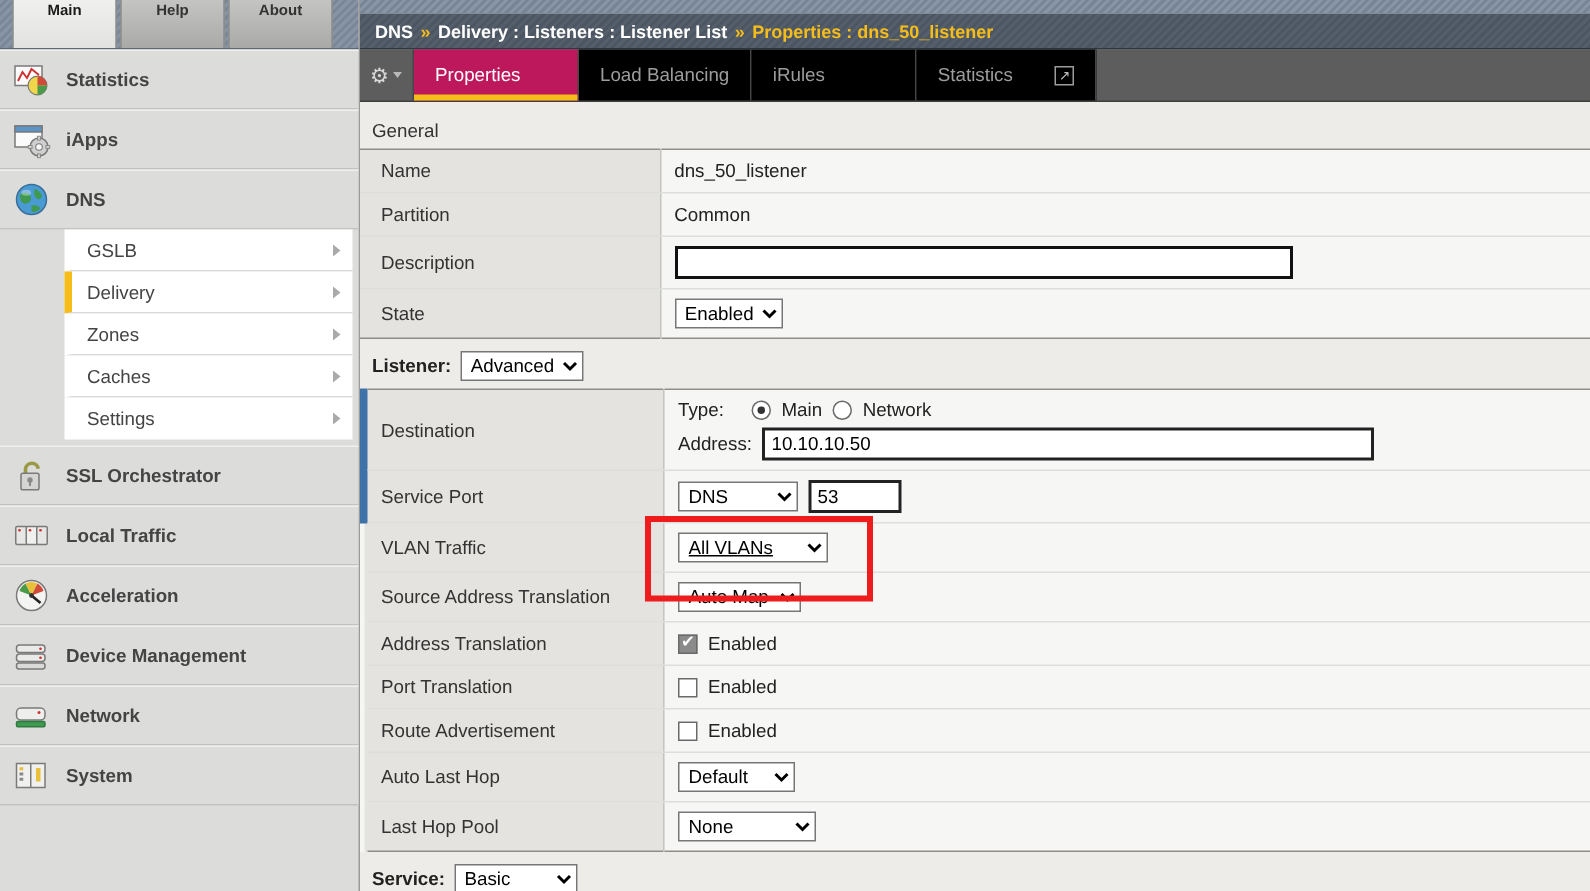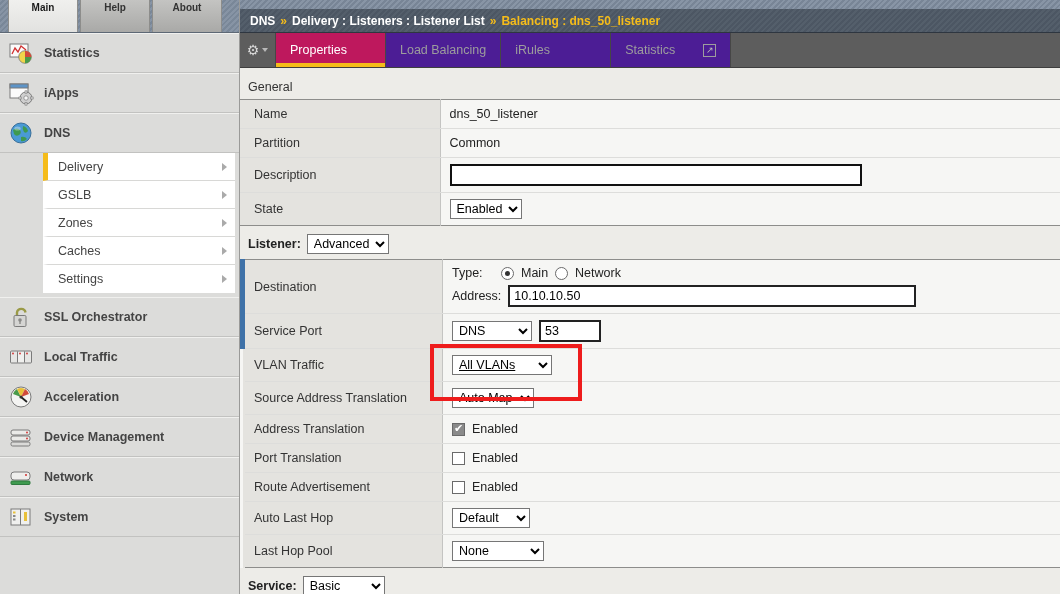--- a/index.html
+++ b/index.html
@@ -143,21 +143,21 @@
     border-top: 4px solid #b8b8b8;
     border-left: 3.5px solid transparent;
     border-right: 3.5px solid transparent;
   }
   .ctab {
     padding: 0 14px;
     display: flex; align-items: center;
     font-size: 12.5px;
     color: #9d9d9d;
     border-right: 1px solid #464646;
-    background: #4c1d95;
+    background: #000000;
     position: relative;
     cursor: pointer;
     min-width: 110px;
   }
   .ctab.active { color: #ffffff; background: #be185d; }
   .ctab.active::after {
     content: ""; position: absolute; left: 0; right: 0; bottom: 0;
     height: 4px; background: #f5bc1a;
   }
   .ctab .extlink {
@@ -318,26 +318,26 @@
           <path d="M5 10 Q9 7 12 10 Q14 13 11 15 Q8 17 6 14 Z" fill="#3f9a4f"></path>
           <path d="M15 6 Q19 7 20 11 Q18 14 16 12 Q14 9 15 6 Z" fill="#3f9a4f"></path>
           <path d="M13 17 Q17 16 19 19 Q16 22 13 21 Z" fill="#3f9a4f"></path>
           <ellipse cx="9.5" cy="8.5" rx="3.2" ry="2" fill="#ffffff" opacity="0.35"></ellipse>
         </svg>
       </span>
       <span class="nav-item-label">DNS</span>
     </div>
 
     <div class="submenu">
+      <div class="sub-item">
+        <span class="sub-label">GSLB</span>
+        <span class="sub-arrow"></span>
+      </div>
       <div class="sub-item sel">
         <span class="sub-label">Delivery</span>
-        <span class="sub-arrow"></span>
-      </div>
-      <div class="sub-item">
-        <span class="sub-label">GSLB</span>
         <span class="sub-arrow"></span>
       </div>
       <div class="sub-item">
         <span class="sub-label">Zones</span>
         <span class="sub-arrow"></span>
       </div>
       <div class="sub-item">
         <span class="sub-label">Caches</span>
         <span class="sub-arrow"></span>
       </div>
@@ -430,21 +430,21 @@
 
   <div id="rightpane">
 
     <div class="topstripe"></div>
 
     <div class="breadcrumb">
       <span>DNS</span>
       <span class="bc-sep">»</span>
       <span>Delivery : Listeners : Listener List</span>
       <span class="bc-sep">»</span>
-      <span class="bc-cur">Balancing : dns_50_listener</span>
+      <span class="bc-cur">Properties : dns_50_listener</span>
     </div>
 
     <div class="tabbar">
       <div class="gear-cell">
         <span class="gear-glyph">⚙</span>
         <span class="gear-caret"></span>
       </div>
       <div class="ctab active">
         <span>Properties</span>
       </div>

